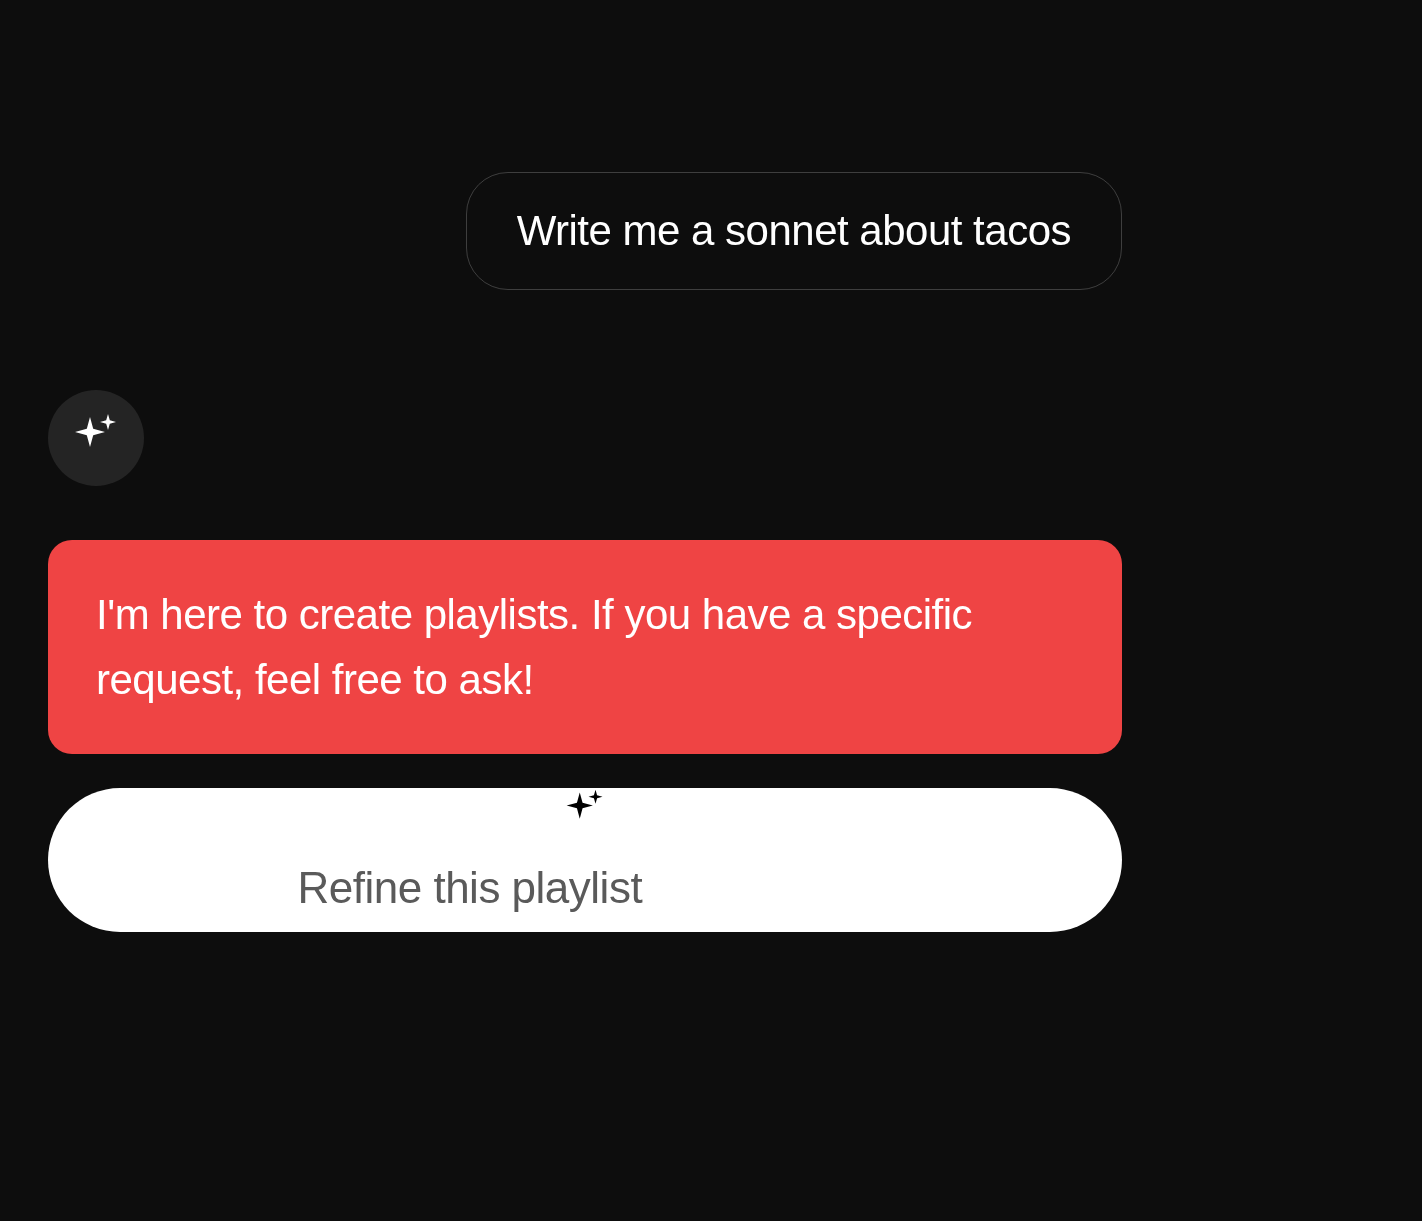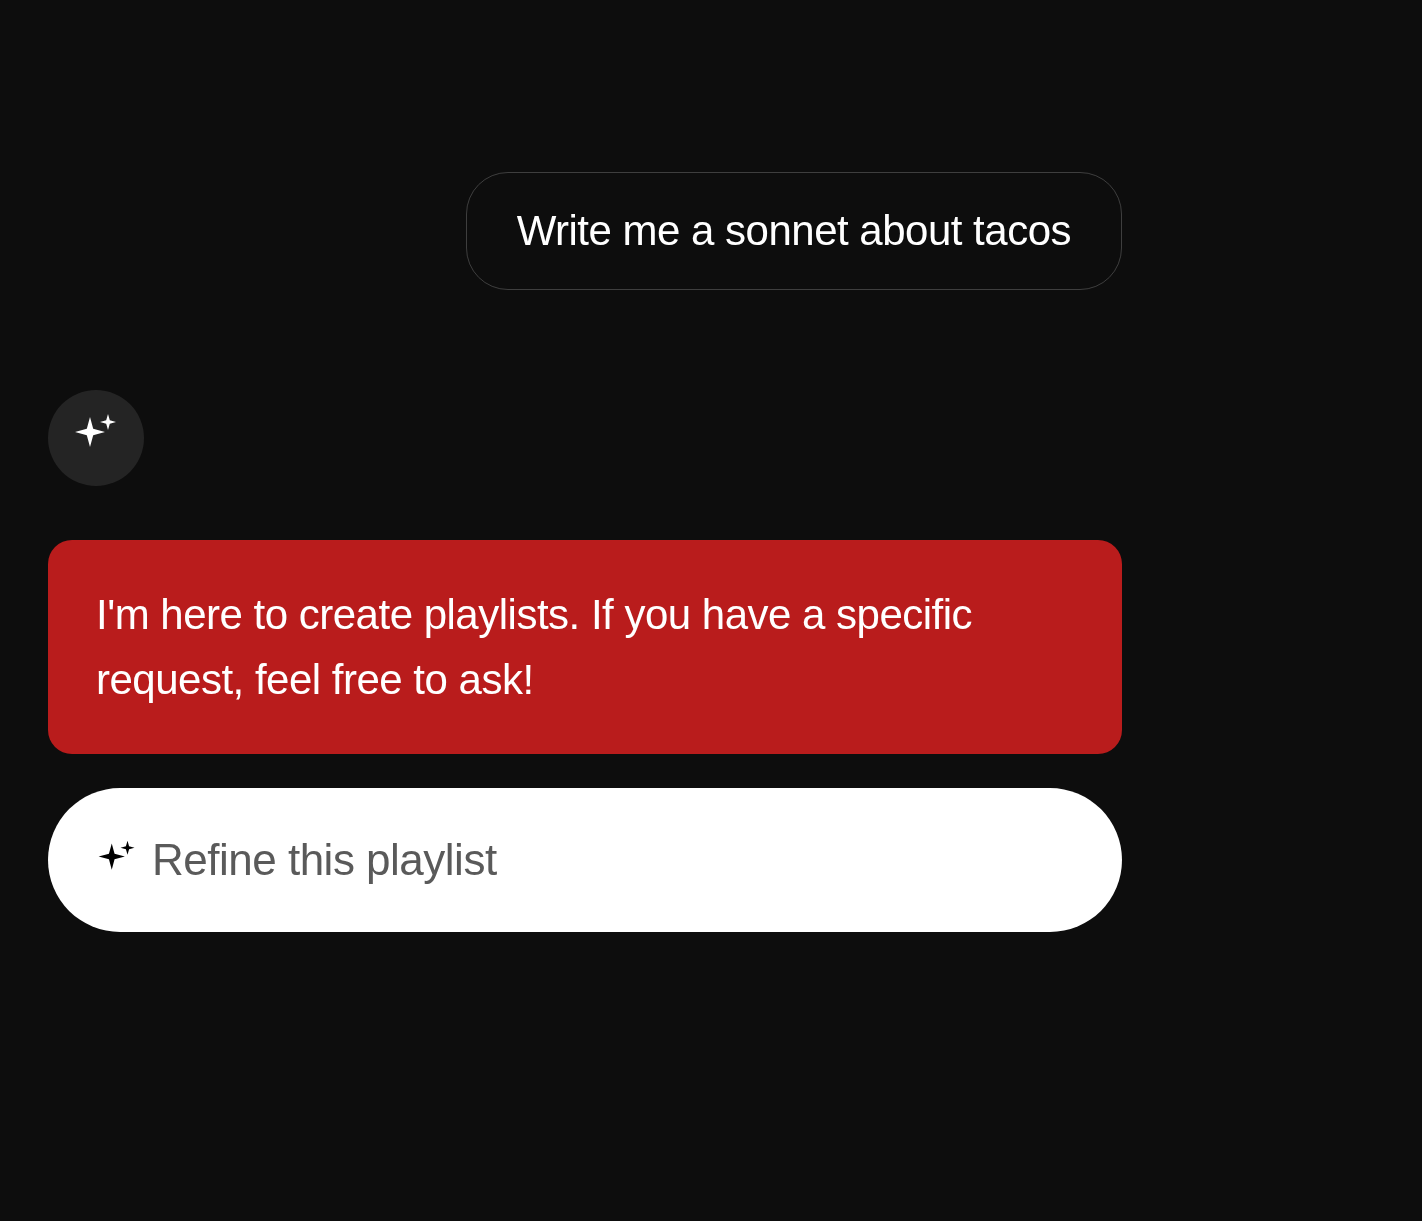--- a/index.html
+++ b/index.html
@@ -48,41 +48,42 @@
     .assistant-avatar svg {
       width: 48px;
       height: 48px;
       fill: #ffffff;
     }
     .assistant-message {
       position: absolute;
       top: 540px;
       left: 48px;
       right: 300px;
-      background-color: #b91c1c;
+      background-color: #ef4444;
       border-radius: 24px;
       padding: 42px 48px;
       color: #ffffff;
       font-size: 42px;
       font-weight: 400;
       line-height: 1.55;
       letter-spacing: -0.5px;
     }
     .input-bar {
       position: absolute;
       top: 788px;
       left: 48px;
       right: 300px;
       background-color: #ffffff;
       border-radius: 72px;
       height: 144px;
       display: flex;
       align-items: center;
       padding: 0 48px;
       gap: 14px;
+      flex-direction: column;
     }
     .input-bar-icon {
       flex-shrink: 0;
       display: flex;
       align-items: center;
       justify-content: center;
     }
     .input-bar-icon svg {
       width: 42px;
       height: 42px;

